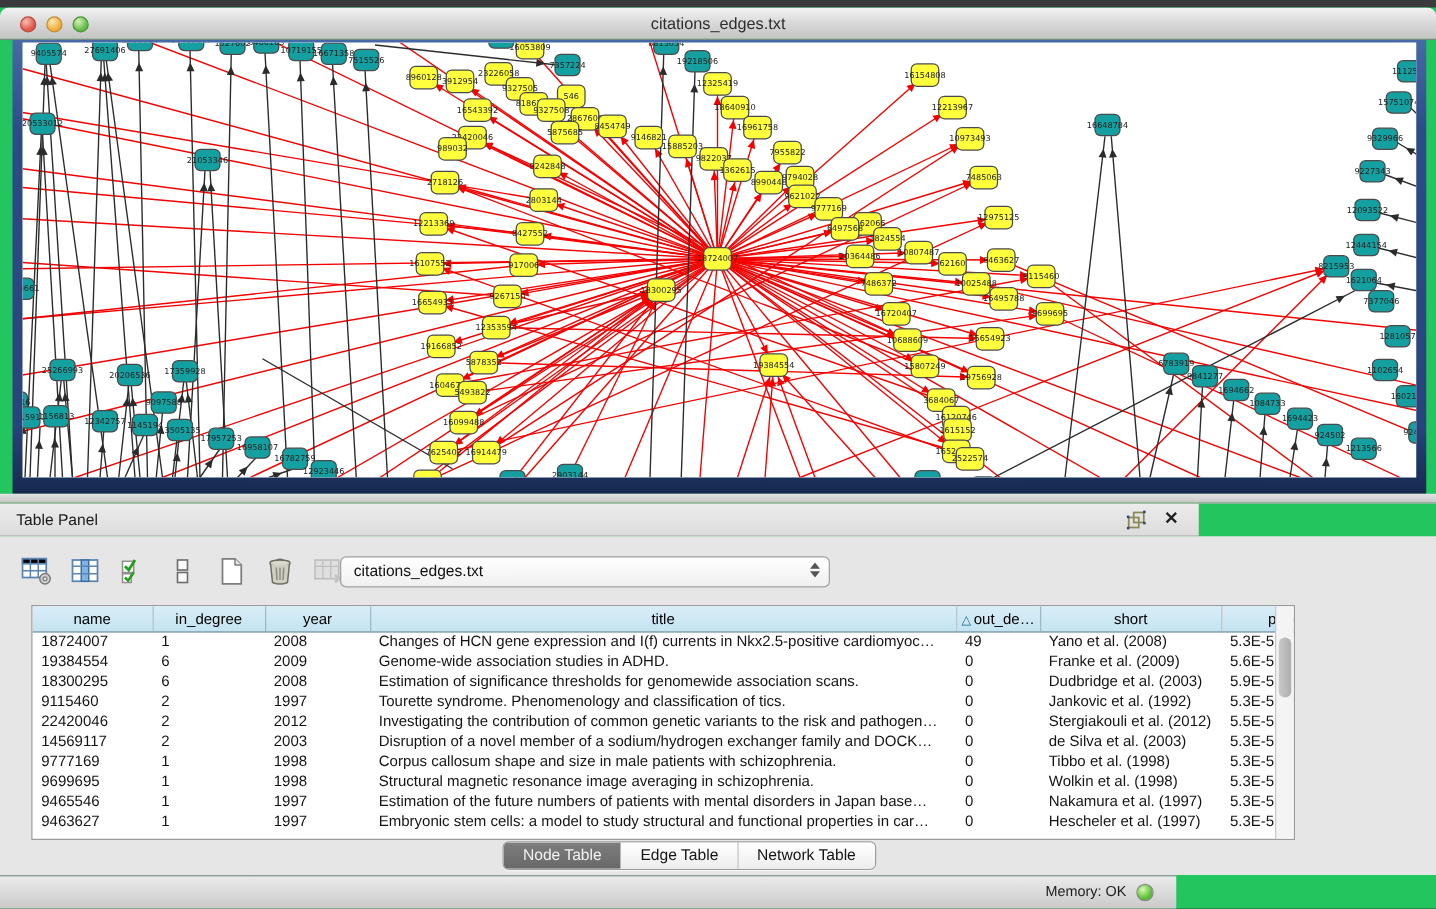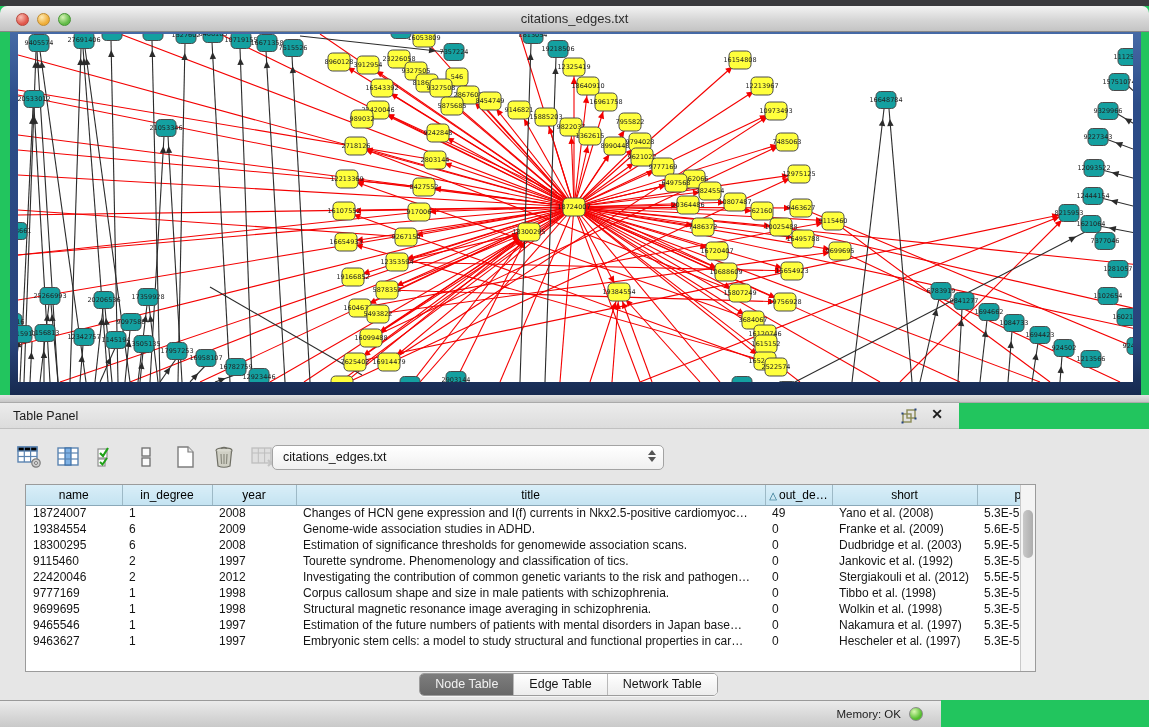--- a/index.html
+++ b/index.html
@@ -60,21 +60,21 @@
   table.grid th { height:20px; background:linear-gradient(#d9eef8,#c4e3f1); border-right:1px solid #9db9c6;
     border-bottom:1px solid #8aa8b8; font-size:12px; font-weight:400; color:#000; text-align:center;
     overflow:hidden; white-space:nowrap; }
   table.grid th .sort { color:#17637f; font-size:10px; margin-right:2px; }
   table.grid td { height:16px; font-size:12px; color:#141414; padding:0 0 0 7px;
     overflow:hidden; white-space:nowrap; text-overflow:clip; }
   .vscroll { position:absolute; top:0; right:0; width:15px; height:100%; background:#f4f4f4; border-left:1px solid #c9c9c9; }
   .vscroll .thumb { position:absolute; top:25px; left:2px; width:10px; height:48px; border-radius:6px;
     background:linear-gradient(90deg,#c9c9c9,#adadad); }
 
-  .tabs { position:absolute; top:244px; left:17px; width:1103px; text-align:center; }
+  .tabs { position:absolute; top:244px; left:0; width:1103px; text-align:center; }
   .seg-control { display:inline-flex; border:1px solid #9d9d9d; border-radius:5px; overflow:hidden;
     background:#fff; box-shadow:0 1px 0 rgba(255,255,255,.6); }
   .seg { padding:3px 15px 4px; font-size:12.5px; color:#151515; background:linear-gradient(#ffffff,#ededed);
     border-right:1px solid #b9b9b9; }
   .seg:last-child { border-right:none; }
   .seg.selected { background:linear-gradient(#7d7d7d,#686868); color:#f2f2f2; }
 
   .statusbar { position:absolute; bottom:0; left:0; width:941px; height:27px;
     background:linear-gradient(#ebebeb,#c9c9c9); border-top:1px solid #9a9a9a; }
   .mem { position:absolute; right:40px; top:7px; font-size:11.5px; color:#1c1c1c; }
@@ -840,20 +840,30 @@
               <td>22420046</td>
               <td>2</td>
               <td>2012</td>
               <td>Investigating the contribution of common genetic variants to the risk and pathogen…</td>
               <td>0</td>
               <td>Stergiakouli et al. (2012)</td>
               <td>5.5E-5</td>
               <td></td>
             </tr>
             <tr>
+              <td>14569117</td>
+              <td>2</td>
+              <td>2003</td>
+              <td>Disruption of a novel member of a sodium/hydrogen exchanger family and DOCK…</td>
+              <td>0</td>
+              <td>de Silva et al. (2003)</td>
+              <td>5.3E-5</td>
+              <td></td>
+            </tr>
+            <tr>
               <td>9777169</td>
               <td>1</td>
               <td>1998</td>
               <td>Corpus callosum shape and size in male patients with schizophrenia.</td>
               <td>0</td>
               <td>Tibbo et al. (1998)</td>
               <td>5.3E-5</td>
               <td></td>
             </tr>
             <tr>

